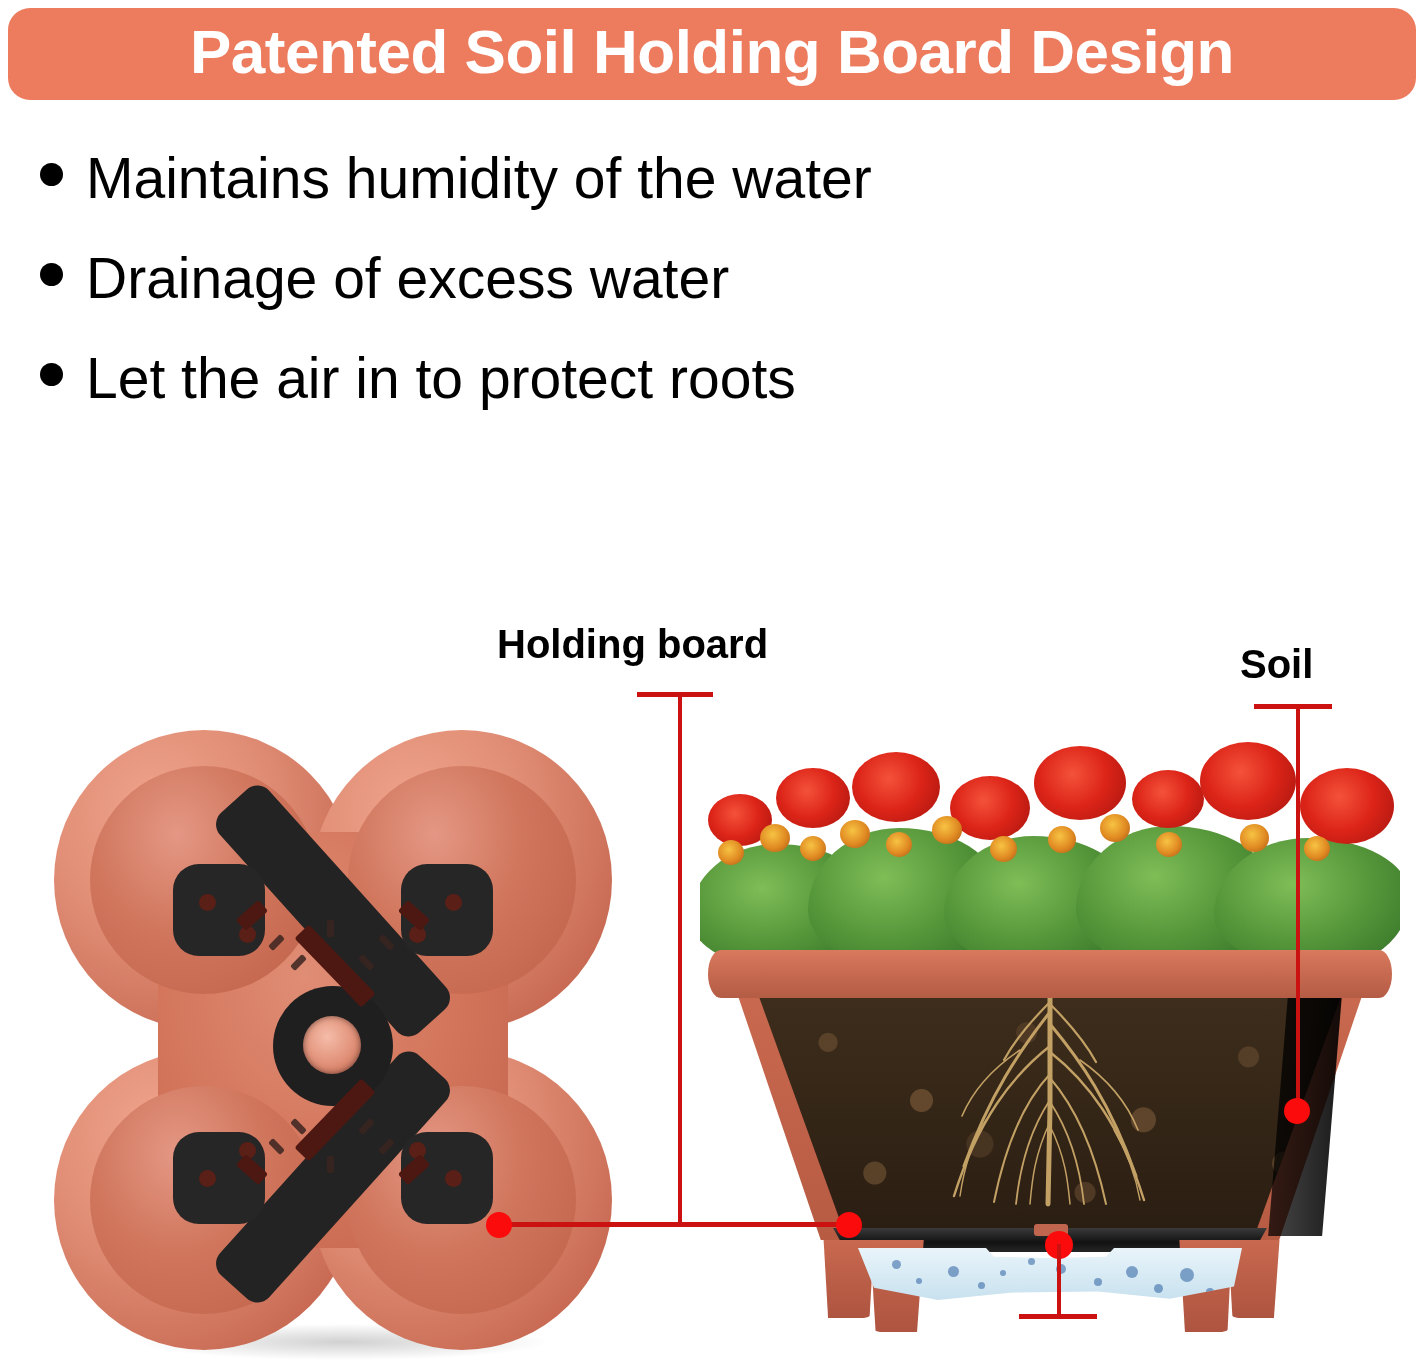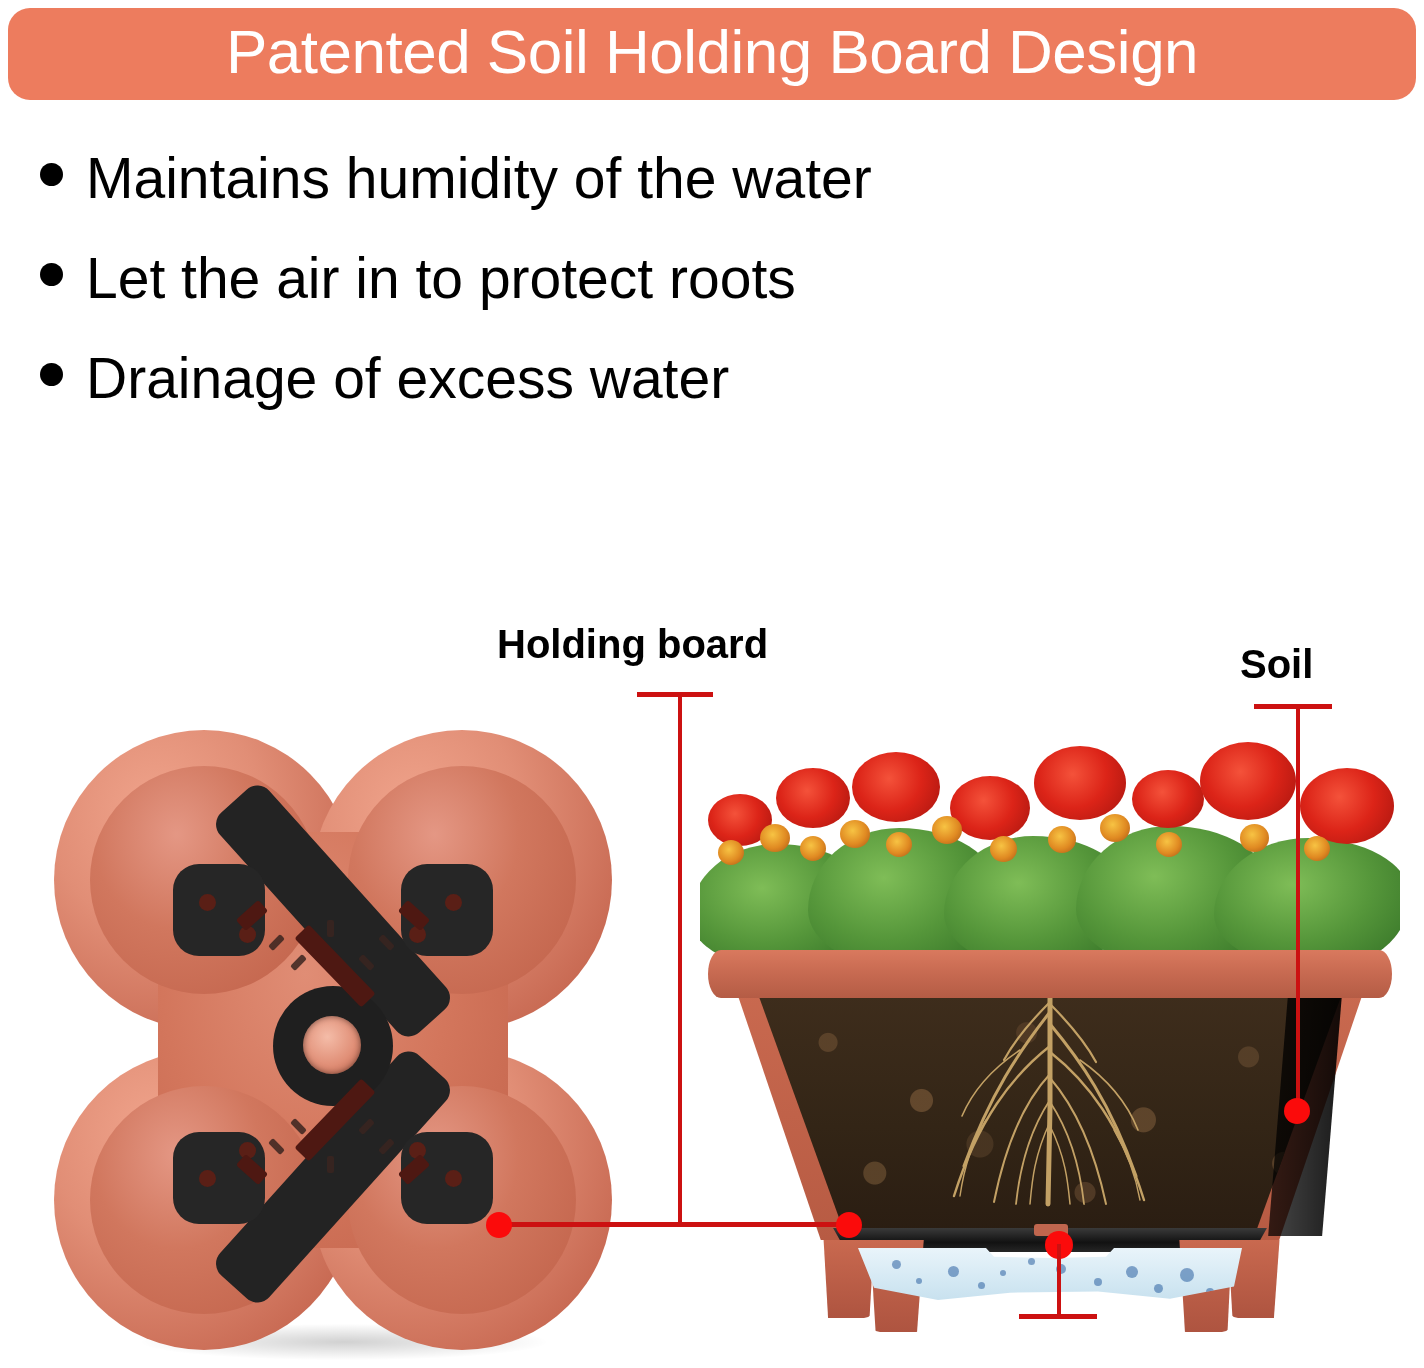--- a/index.html
+++ b/index.html
@@ -26,21 +26,21 @@
     background: #ED7C5E;
     border-radius: 22px;
     display: flex;
     align-items: center;
     justify-content: center;
     box-sizing: border-box;
   }
   #header-title {
     color: #ffffff;
     font-size: 62px;
-    font-weight: normal;
+    font-weight: bold;
     letter-spacing: -0.5px;
     line-height: 1;
     white-space: nowrap;
     padding-bottom: 4px;
   }
 
   
   #feature-list {
     position: absolute;
     left: 40px;
@@ -337,25 +337,25 @@
   <div id="header-title">Patented Soil Holding Board Design</div>
 </div>
 
 <div id="feature-list">
   <div class="feature-item">
     <span class="feature-bullet"></span>
     <span class="feature-text">Maintains humidity of the water</span>
   </div>
   <div class="feature-item">
     <span class="feature-bullet"></span>
-    <span class="feature-text">Let the air in to protect roots</span>
+    <span class="feature-text">Drainage of excess water</span>
   </div>
   <div class="feature-item">
     <span class="feature-bullet"></span>
-    <span class="feature-text">Drainage of excess water</span>
+    <span class="feature-text">Let the air in to protect roots</span>
   </div>
 </div>
 
 <div id="diagram">
 
   <div id="planter-topdown">
     <div id="planter-shadow"></div>
 
     <div class="qf-lobe" id="qf-tl"></div>
     <div class="qf-lobe" id="qf-tr"></div>

